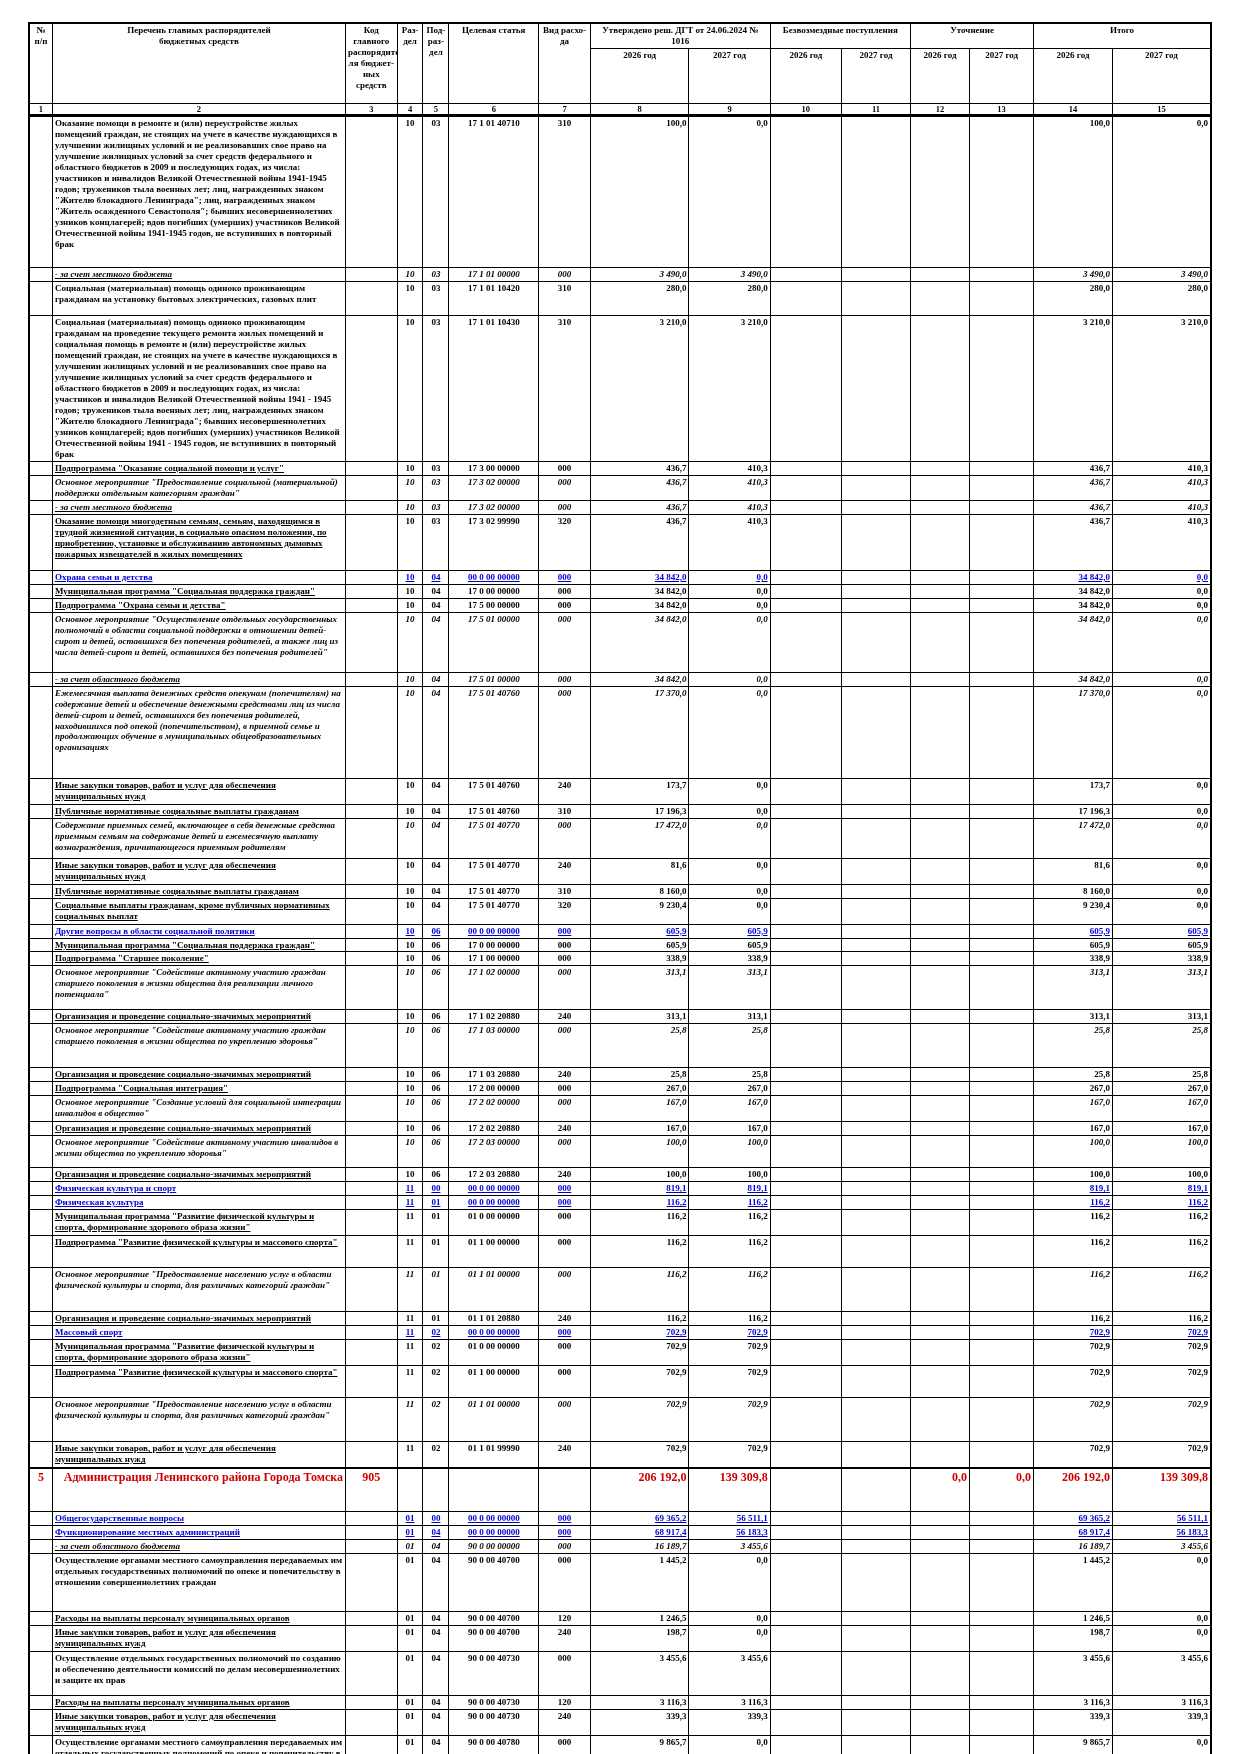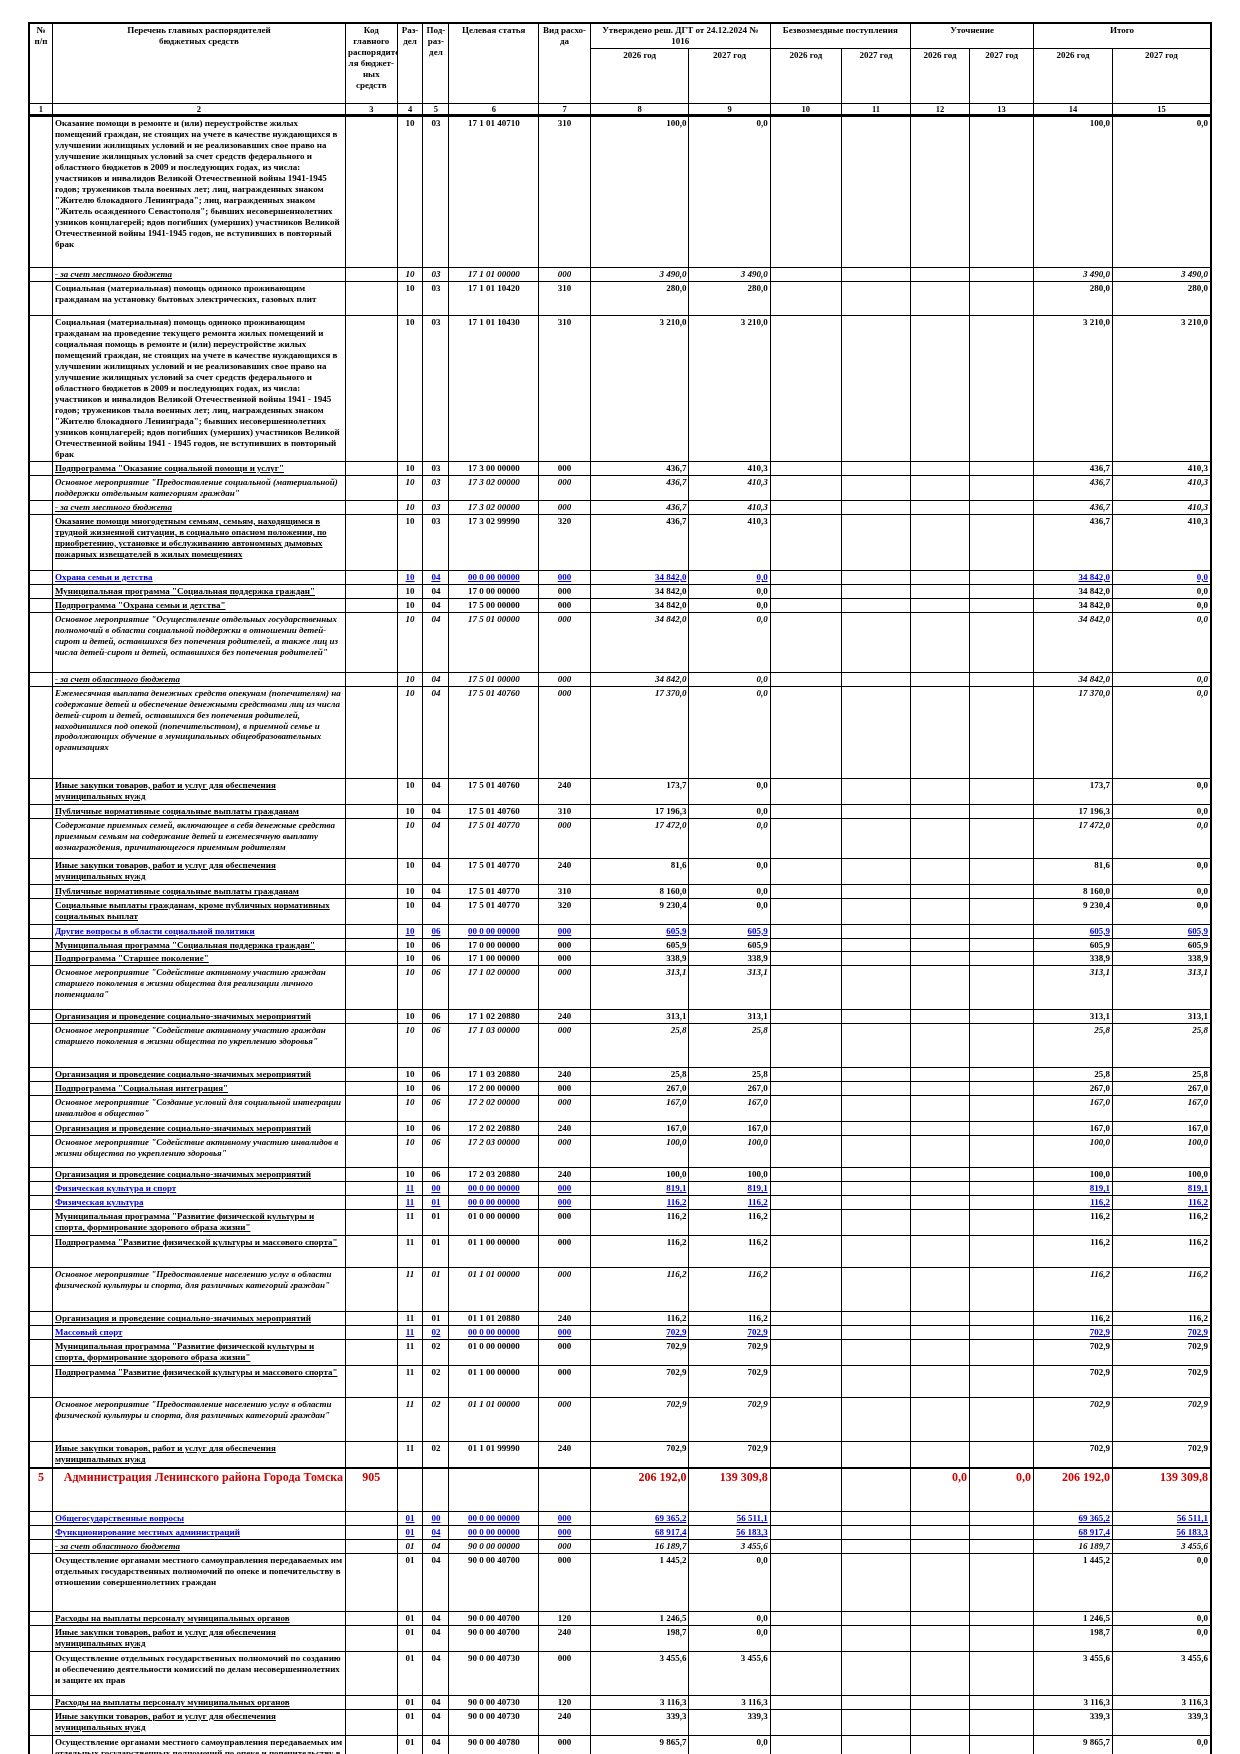--- a/index.html
+++ b/index.html
@@ -74,21 +74,21 @@
 ля бюджет-
 ных средств</th>
         <th rowspan="2">Раз-
 дел</th>
         <th rowspan="2">Под-
 раз-
 дел</th>
         <th rowspan="2">Целевая статья</th>
         <th rowspan="2">Вид расхо-
 да</th>
-        <th colspan="2">Утверждено реш. ДГТ от 24.12.2024 №
+        <th colspan="2">Утверждено реш. ДГТ от 24.06.2024 №
 1016</th>
         <th colspan="2">Безвозмездные поступления</th>
         <th colspan="2">Уточнение</th>
         <th colspan="2">Итого</th>
       </tr>
       <tr>
         <th style="height:52px">2026 год</th>
         <th>2027 год</th>
         <th>2026 год</th>
         <th>2027 год</th>

